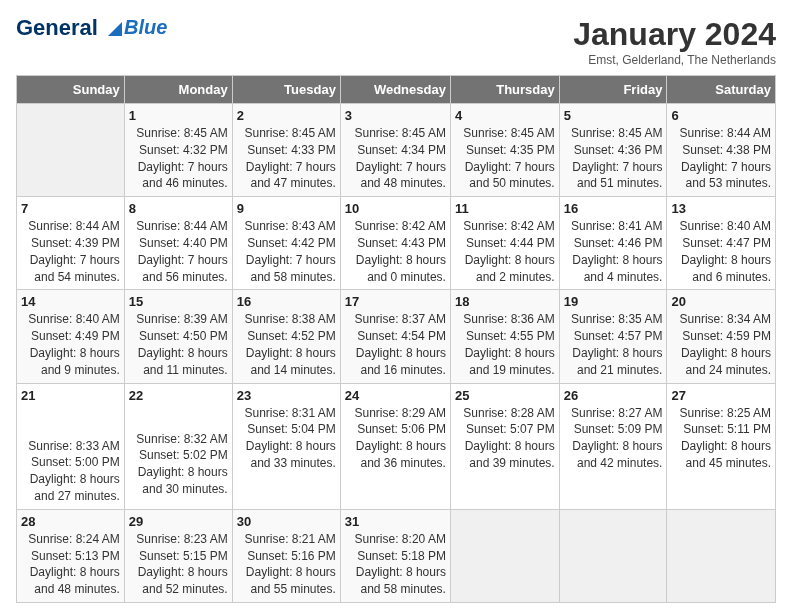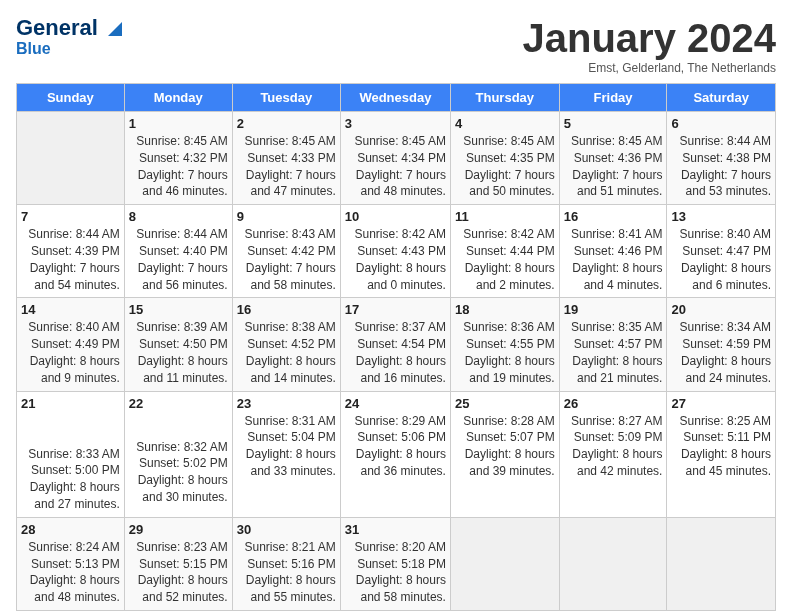--- a/index.html
+++ b/index.html
@@ -11,55 +11,54 @@
       padding: 16px;
     }
     .header-area {
       display: flex;
       justify-content: space-between;
       align-items: flex-start;
       margin-bottom: 8px;
     }
     .logo {
       display: flex;
-      flex-direction: column;
       align-items: flex-start;
     }
     .logo-text {
       font-size: 22px;
       font-weight: bold;
       color: #003366;
       line-height: 1.1;
     }
     .logo-line {
       display: flex;
       align-items: center;
     }
     .title-area {
       text-align: right;
     }
     .month-title {
-      font-size: 40px;
+      font-size: 32px;
       font-weight: bold;
       color: #333;
     }
     .location-title {
       font-size: 12px;
       color: #555;
     }
     table {
       width: 100%;
       border-collapse: collapse;
       font-size: 11px;
     }
     thead tr th {
-      background-color: #3b82f6;
+      background-color: #737373;
       color: #fff;
       padding: 6px 4px;
-      text-align: center;
+      text-align: right;
       font-size: 13px;
       font-weight: bold;
       border: 1px solid #ccc;
     }
     tbody tr td {
       border: 1px solid #ccc;
       vertical-align: top;
       padding: 4px;
       width: 113px;
       min-height: 80px;
@@ -91,21 +90,21 @@
   <div class="logo">
     <div class="logo-line">
       <span class="logo-text">
         <span style="color:#003366;">General</span>
         <svg width="18" height="18" viewBox="0 0 18 18" style="display:inline-block;vertical-align:middle;margin-left:2px;">
           <polygon points="2,16 16,16 16,2" fill="#1a6dbf"></polygon>
         </svg>
       </span>
     </div>
     <div>
-      <span style="color:#1a6dbf;font-size:16px;font-weight:bold;">Blue</span>
+      <span style="color:#1a6dbf;font-size:20px;font-weight:bold;font-style:italic;">Blue</span>
     </div>
   </div>
   <div class="title-area">
     <div class="month-title">January 2024</div>
     <div class="location-title">Emst, Gelderland, The Netherlands</div>
   </div>
 </div>
 
 <table>
   <thead>

